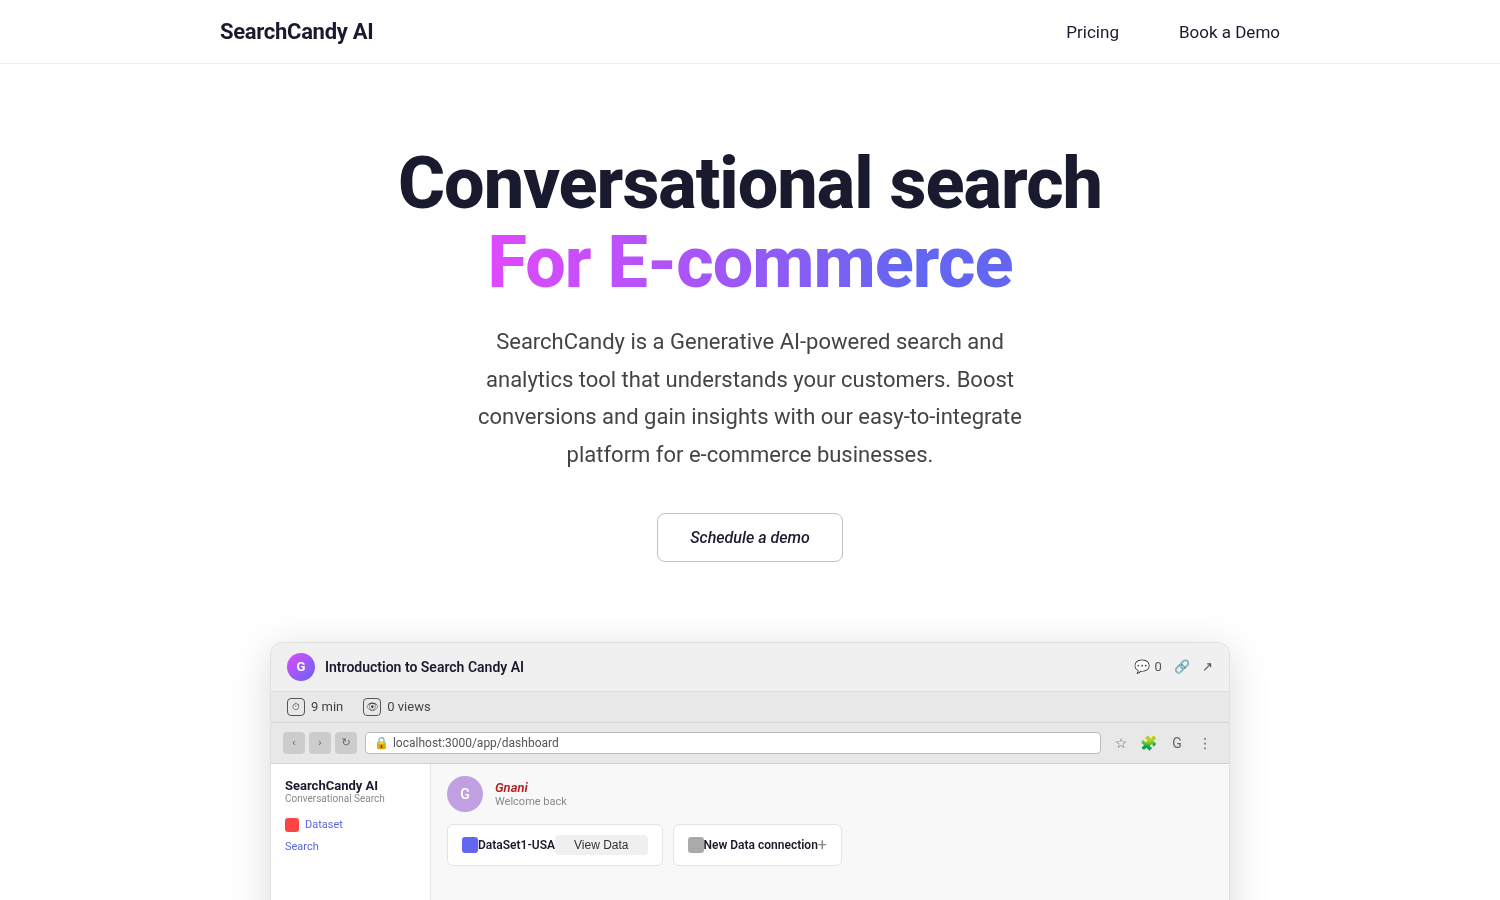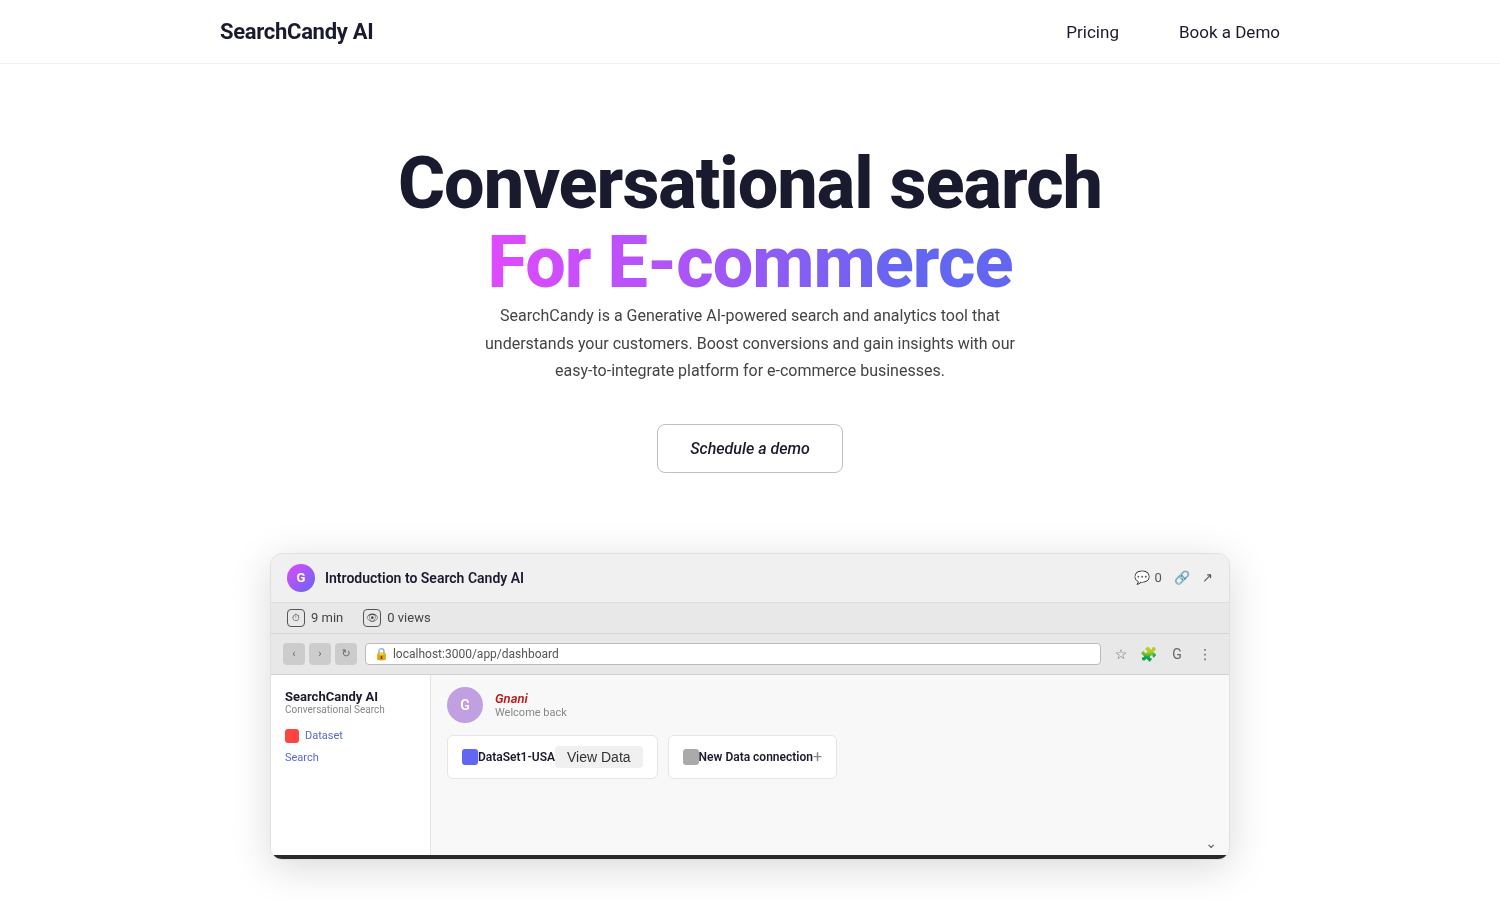--- a/index.html
+++ b/index.html
@@ -70,25 +70,26 @@
       line-height: 1.1;
       letter-spacing: -1px;
       background: linear-gradient(90deg, #e04aff 0%, #a855f7 40%, #6366f1 80%);
       -webkit-background-clip: text;
       -webkit-text-fill-color: transparent;
       background-clip: text;
       margin-bottom: 32px;
     }
 
     .hero-description {
-      font-size: 16px;
+      font-size: 22px;
       color: #444;
       line-height: 1.7;
       max-width: 560px;
       margin-bottom: 40px;
+      margin-top: 21px;
     }
 
     .cta-button {
       background: #ffffff;
       color: #1a1a2e;
       border: 1.5px solid #c0c0c0;
       border-radius: 8px;
       padding: 14px 32px;
       font-size: 16px;
       font-weight: 500;
@@ -360,22 +361,22 @@
       font-weight: 600;
       color: #1a1a2e;
       font-size: 12px;
     }
 
     .app-card-btn {
       margin-left: auto;
       background: #f0f0f0;
       border: none;
       border-radius: 4px;
-      padding: 3px 12px;
-      font-size: 14px;
+      padding: 3px 19px;
+      font-size: 12px;
       color: #333;
       cursor: pointer;
     }
 
     .app-card-plus {
       font-size: 16px;
       color: #888;
       margin-left: auto;
     }
 

